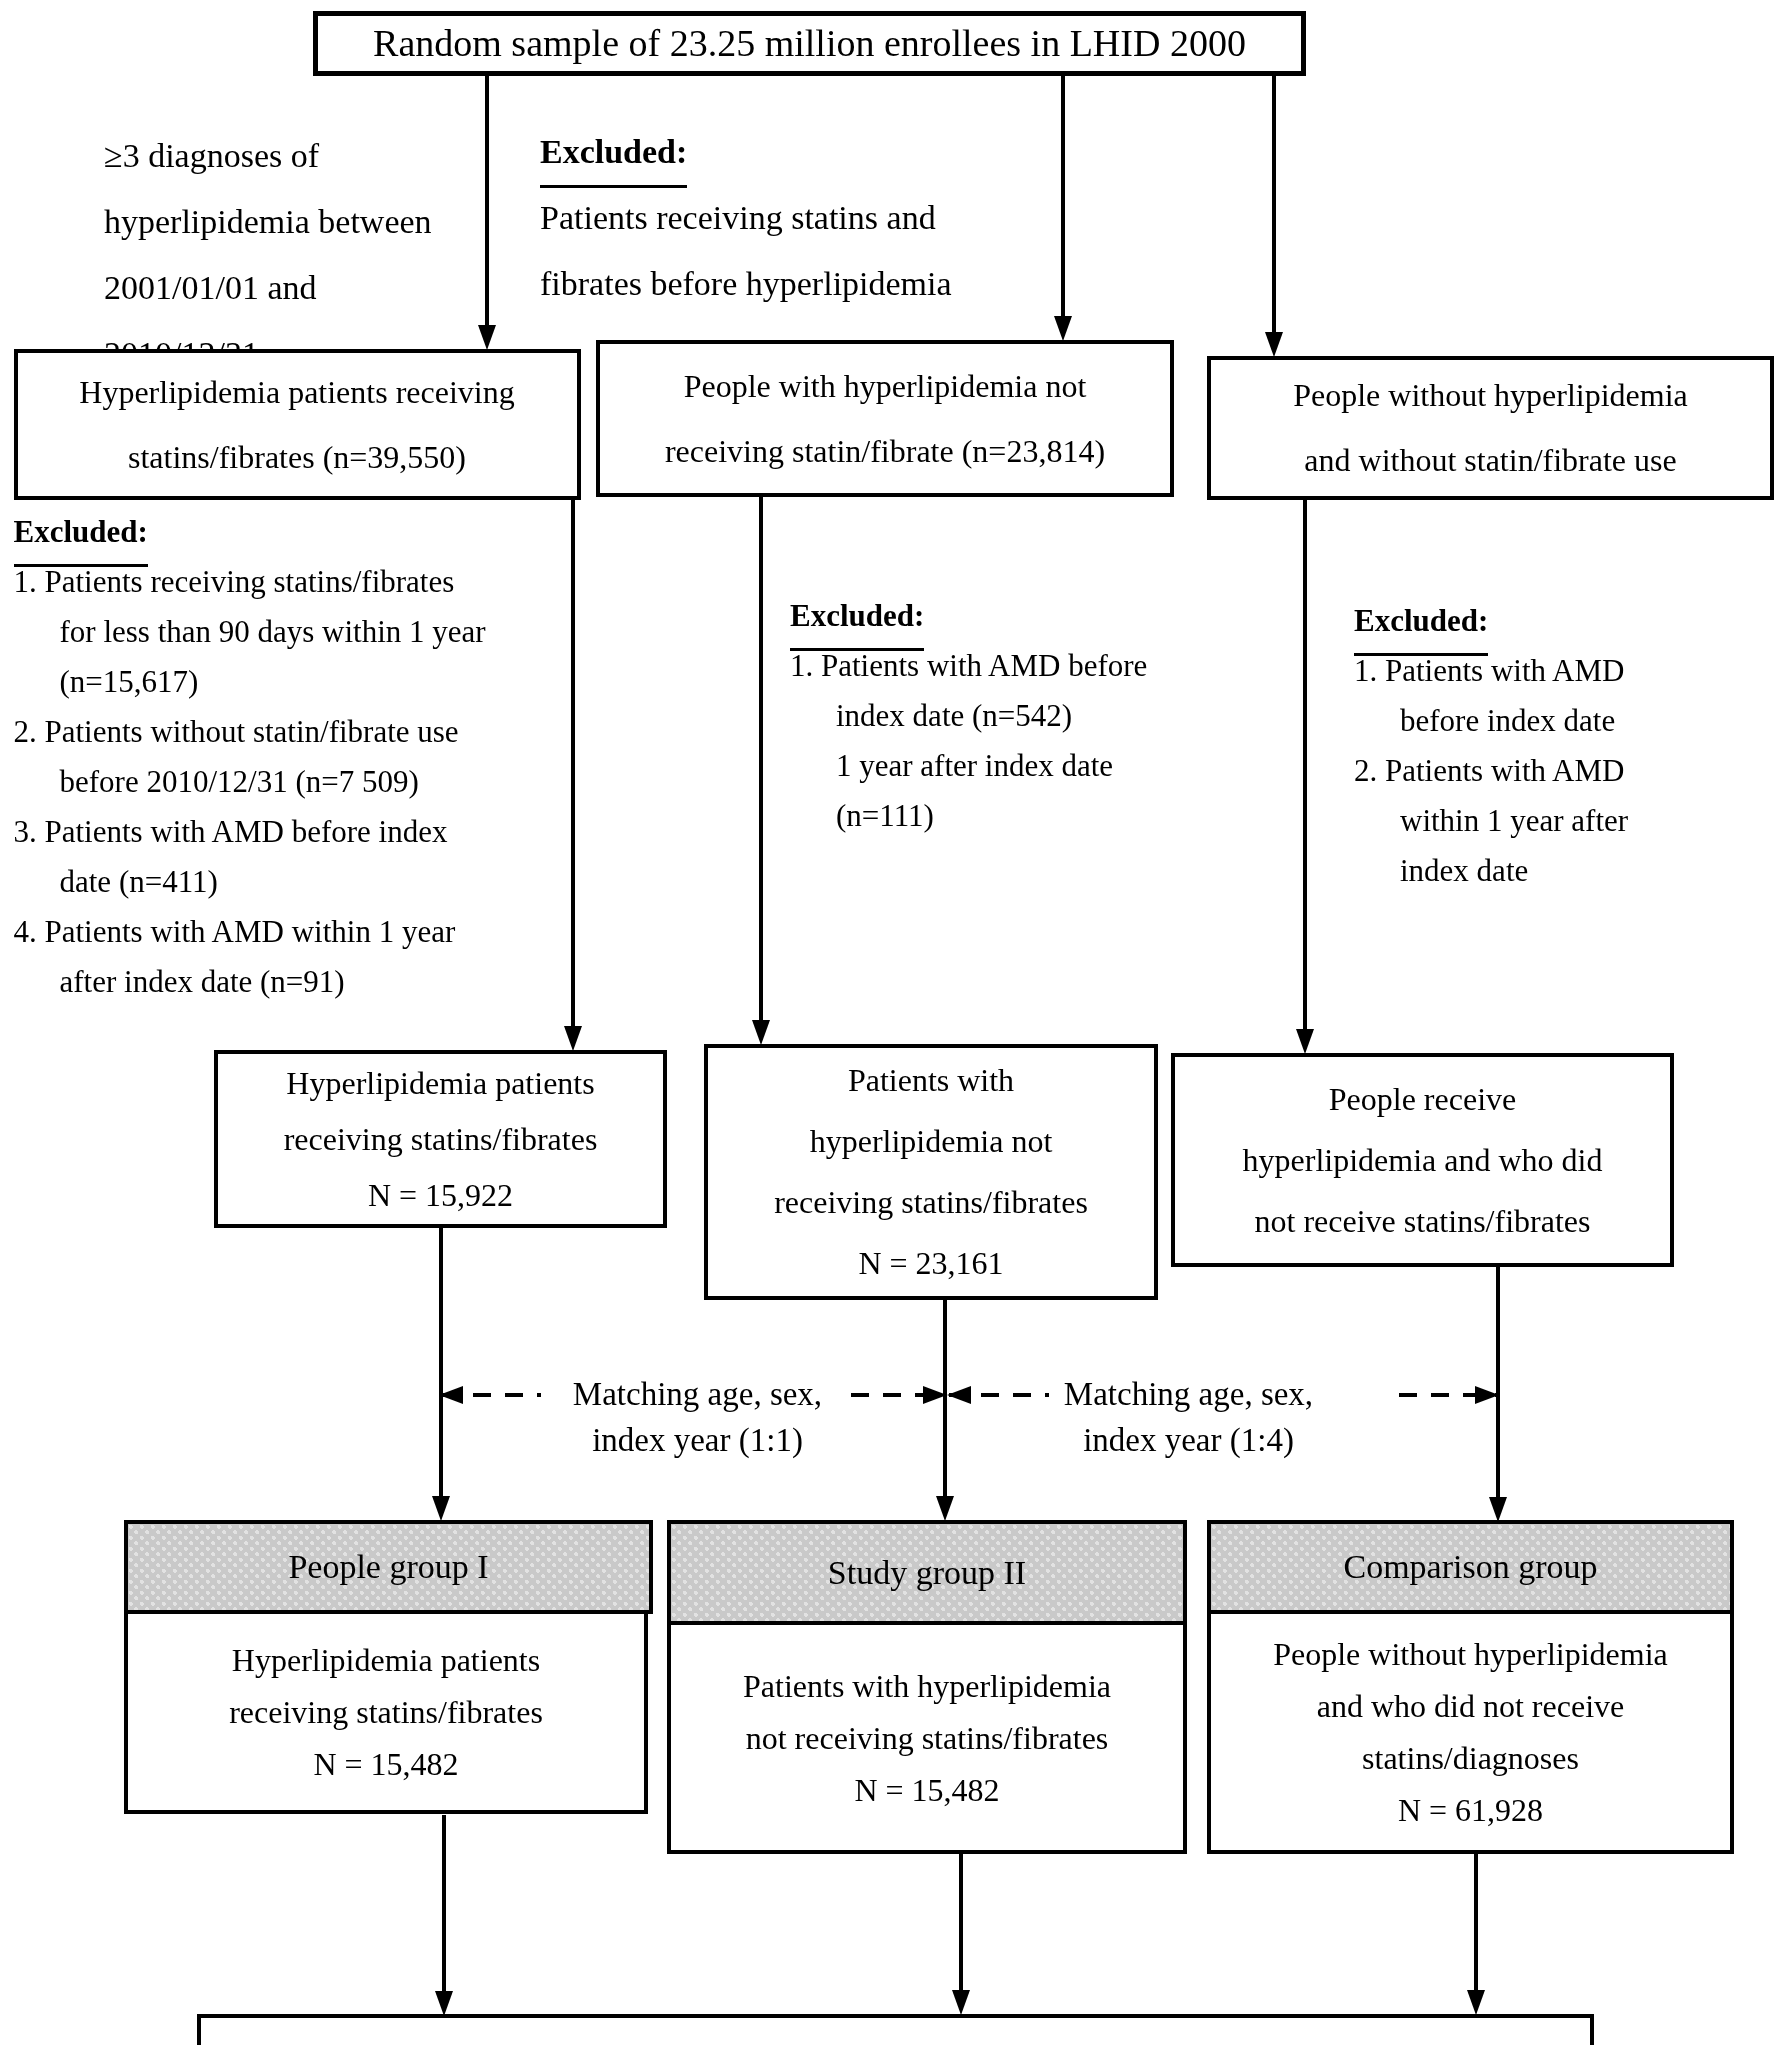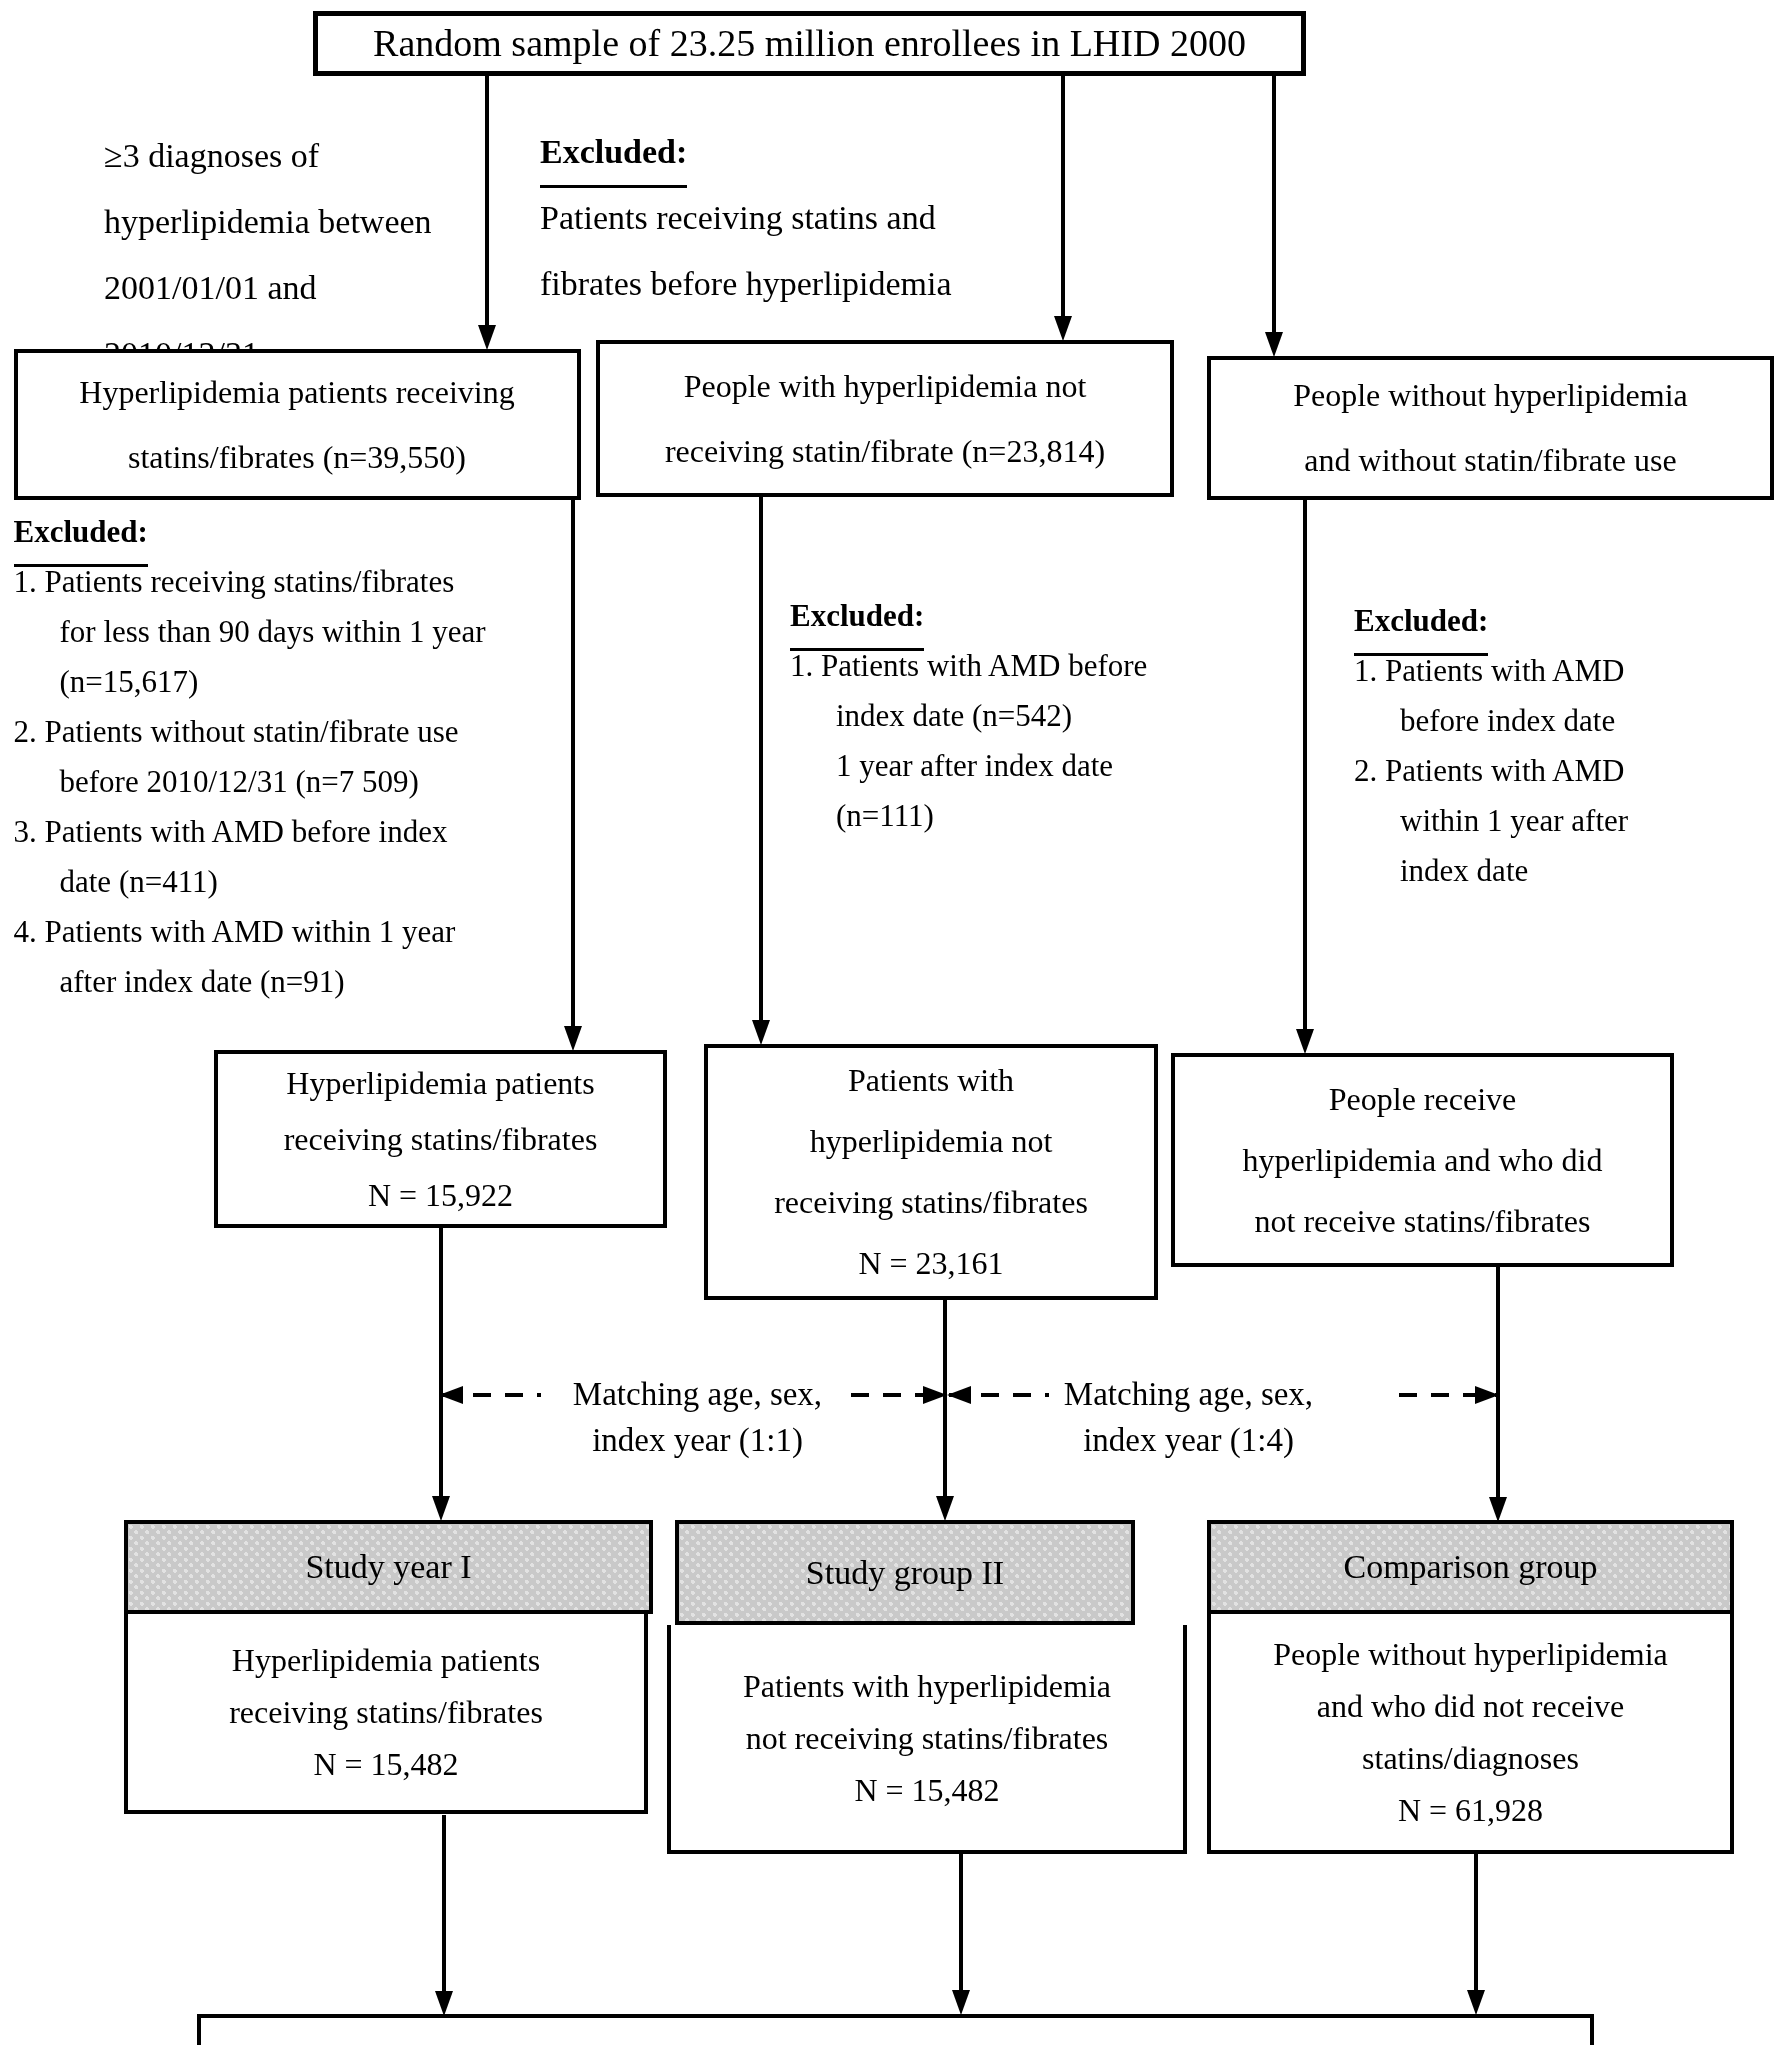--- a/index.html
+++ b/index.html
@@ -36,21 +36,21 @@
     background-size:11px 11px;
     display:flex;justify-content:center;align-items:center;font-size:34px;text-align:center;
   }
   .gbody{
     position:absolute;box-sizing:border-box;border:4.5px solid #000;border-top:none;background:#fff;
     display:flex;flex-direction:column;justify-content:center;align-items:center;text-align:center;
   }
   .gbody .ln{font-size:32px;line-height:52px;}
   #row4-left-header{left:124px;top:1520px;width:529px;height:94px;}
   #row4-left-body{left:124px;top:1614px;width:524px;height:200px;}
-  #row4-mid-header{left:667px;top:1520px;width:460px;height:105px;margin-left:8px;}
+  #row4-mid-header{left:667px;top:1520px;width:520px;height:105px;}
   #row4-mid-body{left:667px;top:1625px;width:520px;height:229px;}
   #row4-right-header{left:1207px;top:1520px;width:527px;height:94px;}
   #row4-right-body{left:1207px;top:1614px;width:527px;height:240px;}
 
   
   .note{position:absolute;text-align:left;}
   #criteria{left:104px;top:123px;width:450px;font-size:34px;line-height:66px;}
   #top-excl{left:540px;top:119px;width:511px;font-size:34px;line-height:66px;}
   #excl-left{left:13.5px;top:507px;width:573px;font-size:31px;line-height:50px;}
   #excl-mid{left:790px;top:591px;width:462px;font-size:31px;line-height:50px;}
@@ -203,21 +203,21 @@
   <div class="note" id="match-1">
     <div class="ln">Matching age, sex,</div>
     <div class="ln">index year (1:1)</div>
   </div>
   <div class="note" id="match-2">
     <div class="ln">Matching age, sex,</div>
     <div class="ln">index year (1:4)</div>
   </div>
 
   <div class="hdr" id="row4-left-header">
-    <span>Study year I</span>
+    <span>People group I</span>
   </div>
   <div class="gbody" id="row4-left-body">
     <div class="ln">Hyperlipidemia patients</div>
     <div class="ln">receiving statins/fibrates</div>
     <div class="ln">N = 15,482</div>
   </div>
 
   <div class="hdr" id="row4-mid-header">
     <span>Study group II</span>
   </div>

